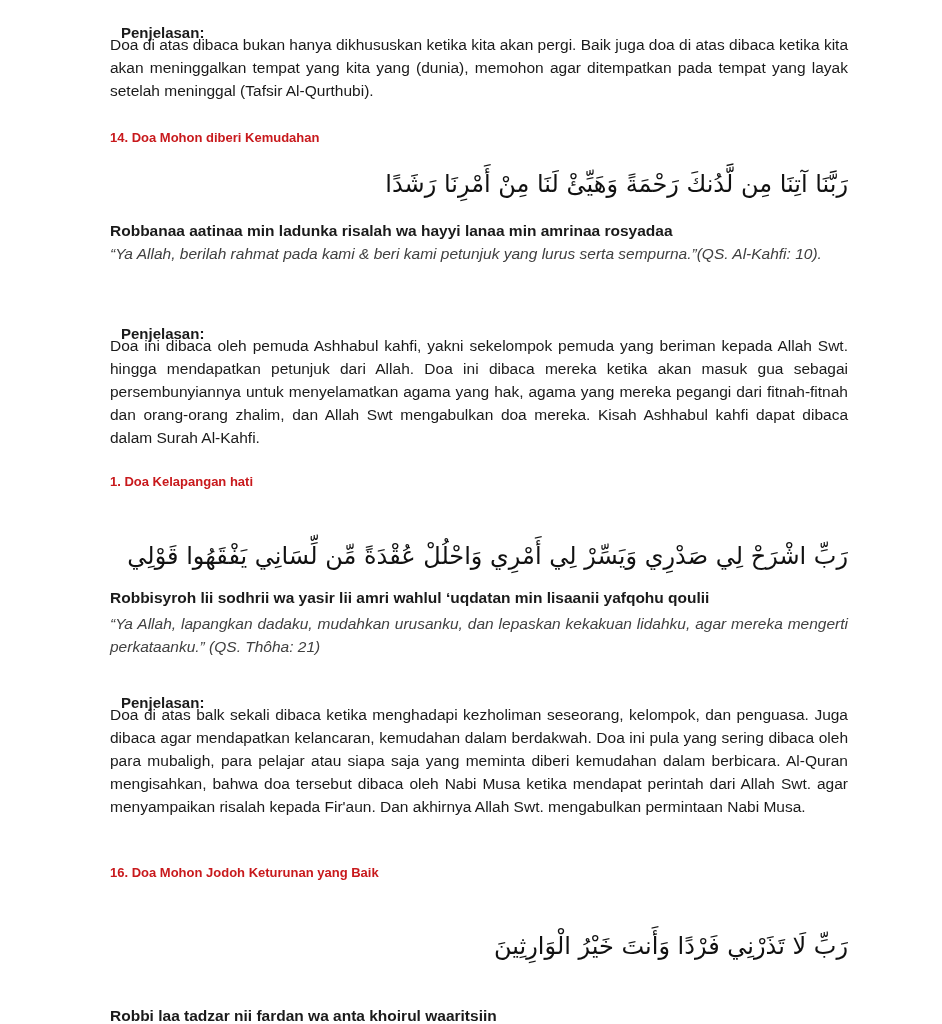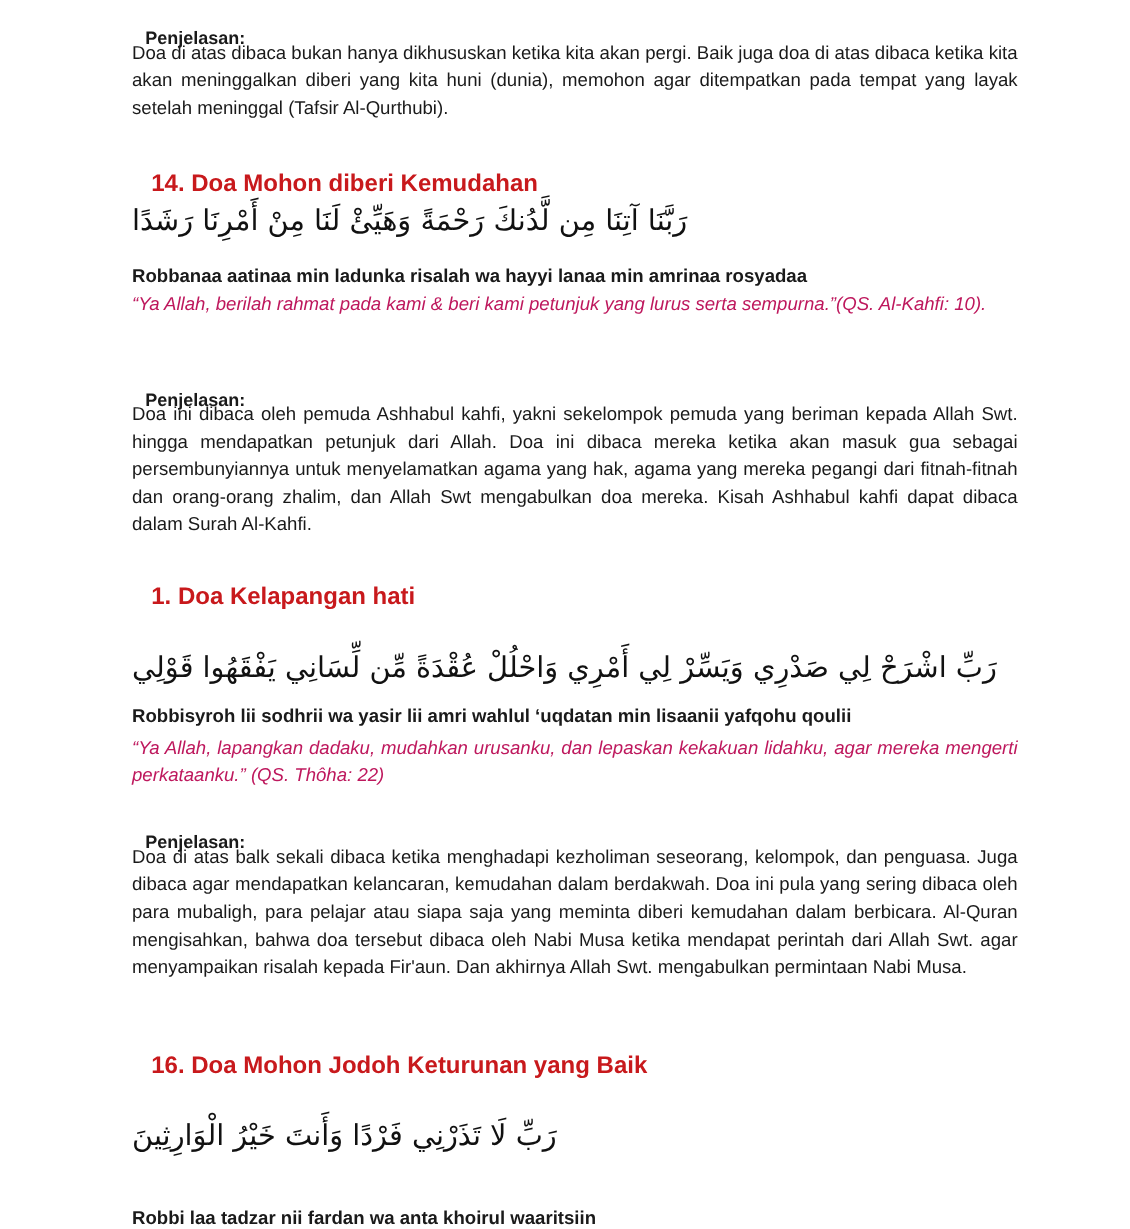--- a/index.html
+++ b/index.html
@@ -1,46 +1,46 @@
 <!DOCTYPE html>
 <html><head>
 <meta charset="utf-8">
 <style>
   html, body { margin: 0; padding: 0; background: #ffffff; }
   body { width: 942px; height: 1024px; overflow: hidden; position: relative;
          font-family: "Liberation Sans", "DejaVu Sans", sans-serif; color: #1a1a1a; }
   .page { position: absolute; left: 110px; top: 0; width: 738px; }
   .label { font-weight: bold; font-size: 15px; line-height: 23px; margin: 11px; }
   .para { font-size: 15.5px; line-height: 23px; text-align: justify; margin: 0; }
-  .heading { font-weight: bold; font-size: 20px; line-height: 23px; color: #c8191c; margin: 16px; }
-  .arabic { direction: rtl; text-align: left; font-family: "DejaVu Sans", sans-serif;
+  .heading { font-weight: bold; font-size: 13px; line-height: 23px; color: #c8191c; margin: 0; }
+  .arabic { direction: rtl; text-align: right; font-family: "DejaVu Sans", sans-serif;
             font-size: 24px; line-height: 40px; margin: 0; color: #111; }
   .latin { font-weight: bold; font-size: 15.5px; line-height: 23px; margin: 0; }
-  .trans { font-style: italic; font-size: 15.5px; line-height: 23px; text-align: justify; margin: 0; color: #be185d; }
+  .trans { font-style: italic; font-size: 15.5px; line-height: 23px; text-align: justify; margin: 0; color: #404040; }
   .abs { position: absolute; left: 0; width: 738px; }
 </style>
 </head>
 <body>
 
 <div class="page">
 
   <p class="label abs" style="top:10px">Penjelasan:</p>
-  <p class="para abs" style="top:33px">Doa di atas dibaca bukan hanya dikhususkan ketika kita akan pergi. Baik juga doa di atas dibaca ketika kita akan meninggalkan diberi yang kita huni (dunia), memohon agar ditempatkan pada tempat yang layak setelah meninggal (Tafsir Al-Qurthubi).</p>
+  <p class="para abs" style="top:33px">Doa di atas dibaca bukan hanya dikhususkan ketika kita akan pergi. Baik juga doa di atas dibaca ketika kita akan meninggalkan tempat yang kita yang (dunia), memohon agar ditempatkan pada tempat yang layak setelah meninggal (Tafsir Al-Qurthubi).</p>
 
   <p class="heading abs" style="top:126px">14. Doa Mohon diberi Kemudahan</p>
   <p class="arabic abs" style="top:164px">رَبَّنَا آتِنَا مِن لَّدُنكَ رَحْمَةً وَهَيِّئْ لَنَا مِنْ أَمْرِنَا رَشَدًا</p>
   <p class="latin abs" style="top:219px">Robbanaa aatinaa min ladunka risalah wa hayyi lanaa min amrinaa rosyadaa</p>
   <p class="trans abs" style="top:242px">“Ya Allah, berilah rahmat pada kami &amp; beri kami petunjuk yang lurus serta sempurna.”(QS. Al-Kahfi: 10).</p>
   <p class="label abs" style="top:311px">Penjelasan:</p>
   <p class="para abs" style="top:334px">Doa ini dibaca oleh pemuda Ashhabul kahfi, yakni sekelompok pemuda yang beriman kepada Allah Swt. hingga mendapatkan petunjuk dari Allah. Doa ini dibaca mereka ketika akan masuk gua sebagai persembunyiannya untuk menyelamatkan agama yang hak, agama yang mereka pegangi dari fitnah-fitnah dan orang-orang zhalim, dan Allah Swt mengabulkan doa mereka. Kisah Ashhabul kahfi dapat dibaca dalam Surah Al-Kahfi.</p>
 
   <p class="heading abs" style="top:470px">1. Doa Kelapangan hati</p>
   <p class="arabic abs" style="top:536px">رَبِّ اشْرَحْ لِي صَدْرِي وَيَسِّرْ لِي أَمْرِي وَاحْلُلْ عُقْدَةً مِّن لِّسَانِي يَفْقَهُوا قَوْلِي</p>
   <p class="latin abs" style="top:586px">Robbisyroh lii sodhrii wa yasir lii amri wahlul ‘uqdatan min lisaanii yafqohu qoulii</p>
-  <p class="trans abs" style="top:612px">“Ya Allah, lapangkan dadaku, mudahkan urusanku, dan lepaskan kekakuan lidahku, agar mereka mengerti perkataanku.” (QS. Thôha: 22)</p>
+  <p class="trans abs" style="top:612px">“Ya Allah, lapangkan dadaku, mudahkan urusanku, dan lepaskan kekakuan lidahku, agar mereka mengerti perkataanku.” (QS. Thôha: 21)</p>
   <p class="label abs" style="top:680px">Penjelasan:</p>
   <p class="para abs" style="top:703px">Doa di atas balk sekali dibaca ketika menghadapi kezholiman seseorang, kelompok, dan penguasa. Juga dibaca agar mendapatkan kelancaran, kemudahan dalam berdakwah. Doa ini pula yang sering dibaca oleh para mubaligh, para pelajar atau siapa saja yang meminta diberi kemudahan dalam berbicara. Al-Quran mengisahkan, bahwa doa tersebut dibaca oleh Nabi Musa ketika mendapat perintah dari Allah Swt. agar menyampaikan risalah kepada Fir'aun. Dan akhirnya Allah Swt. mengabulkan permintaan Nabi Musa.</p>
 
   <p class="heading abs" style="top:861px">16. Doa Mohon Jodoh Keturunan yang Baik</p>
   <p class="arabic abs" style="top:926px">رَبِّ لَا تَذَرْنِي فَرْدًا وَأَنتَ خَيْرُ الْوَارِثِينَ</p>
   <p class="latin abs" style="top:1004px">Robbi laa tadzar nii fardan wa anta khoirul waaritsiin</p>
 
 </div>
 
 </body></html>

